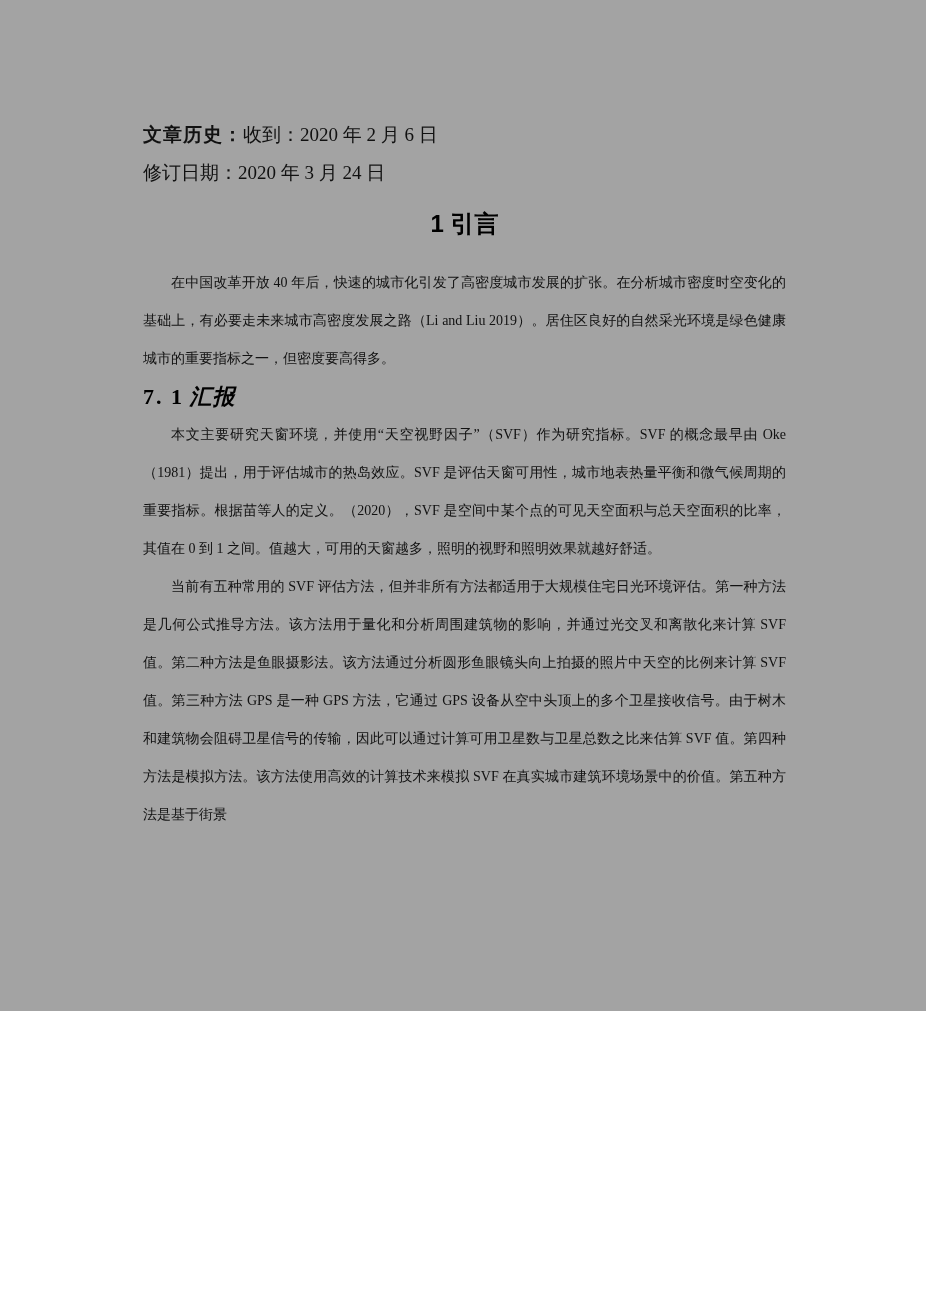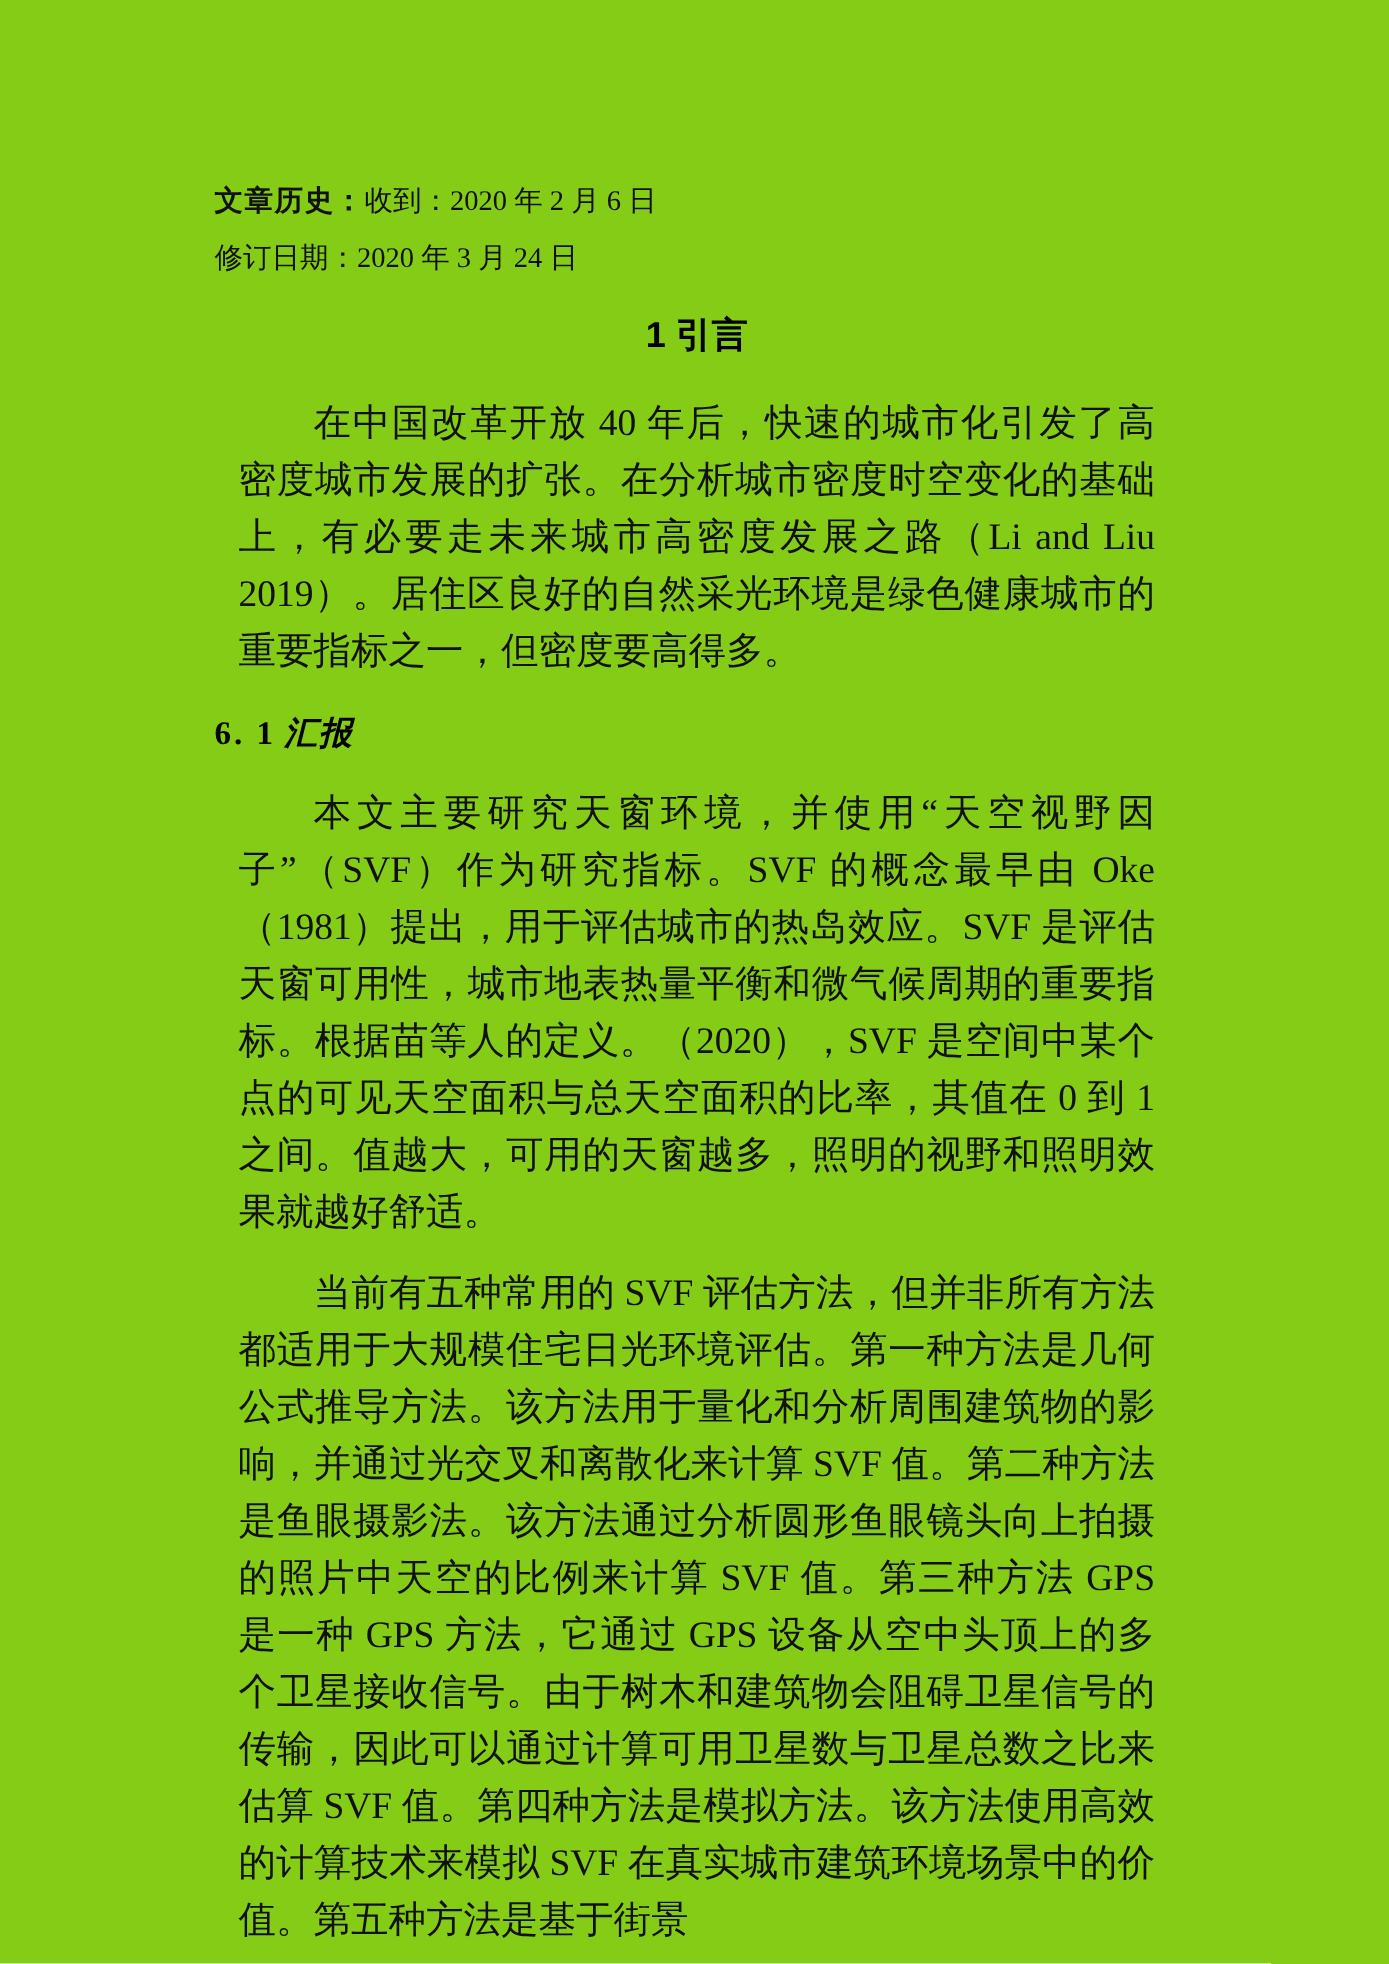--- a/index.html
+++ b/index.html
@@ -12,22 +12,22 @@
     height: 1309px;
     position: relative;
     color: #111111;
     font-family: "Liberation Serif", "DejaVu Serif", serif;
   }
   .page {
     position: absolute;
     left: 0;
     top: 0;
     width: 926px;
-    height: 1309px;
-    background: #84cc16;
+    height: 1011px;
+    background: #a3a3a3;
     overflow: hidden;
   }
   .content {
     position: absolute;
     left: 143px;
     top: 116px;
     width: 643px;
   }
   .front-matter p {
     margin: 0;
@@ -62,22 +62,22 @@
   h2 .heading-number {
     font-family: "Liberation Serif", "DejaVu Serif", serif;
     letter-spacing: 2px;
   }
   h2 .heading-title {
     font-family: "Liberation Sans", "DejaVu Sans", sans-serif;
     letter-spacing: 1px;
     font-style: italic;
   }
   p.body-para {
-    margin: 16px;
-    font-size: 25px;
+    margin: 0;
+    font-size: 14px;
     line-height: 38px;
     text-align: justify;
     text-indent: 2em;
   }
 </style>
 </head>
 <body>
 
 <div class="page">
   <div class="content">
@@ -85,20 +85,20 @@
     <div class="front-matter">
       <p><span class="history-label">文章历史：</span><span>收到：2020 年 2 月 6 日</span></p>
       <p>修订日期：2020 年 3 月 24 日</p>
     </div>
 
     <h1 class="section-heading">1 引言</h1>
 
     <p class="body-para">在中国改革开放 40 年后，快速的城市化引发了高密度城市发展的扩张。在分析城市密度时空变化的基础上，有必要走未来城市高密度发展之路（Li and Liu 2019）。居住区良好的自然采光环境是绿色健康城市的重要指标之一，但密度要高得多。</p>
 
 
-    <h2 class="subsection-heading"><span class="heading-number">6. 1</span> <span class="heading-title">汇报</span></h2>
+    <h2 class="subsection-heading"><span class="heading-number">7. 1</span> <span class="heading-title">汇报</span></h2>
 
     <p class="body-para">本文主要研究天窗环境，并使用“天空视野因子”（SVF）作为研究指标。SVF 的概念最早由 Oke（1981）提出，用于评估城市的热岛效应。SVF 是评估天窗可用性，城市地表热量平衡和微气候周期的重要指标。根据苗等人的定义。（2020），SVF 是空间中某个点的可见天空面积与总天空面积的比率，其值在 0 到 1 之间。值越大，可用的天窗越多，照明的视野和照明效果就越好舒适。</p>
 
     <p class="body-para">当前有五种常用的 SVF 评估方法，但并非所有方法都适用于大规模住宅日光环境评估。第一种方法是几何公式推导方法。该方法用于量化和分析周围建筑物的影响，并通过光交叉和离散化来计算 SVF 值。第二种方法是鱼眼摄影法。该方法通过分析圆形鱼眼镜头向上拍摄的照片中天空的比例来计算 SVF 值。第三种方法 GPS 是一种 GPS 方法，它通过 GPS 设备从空中头顶上的多个卫星接收信号。由于树木和建筑物会阻碍卫星信号的传输，因此可以通过计算可用卫星数与卫星总数之比来估算 SVF 值。第四种方法是模拟方法。该方法使用高效的计算技术来模拟 SVF 在真实城市建筑环境场景中的价值。第五种方法是基于街景</p>
 
   </div>
 </div>
 
 </body></html>

